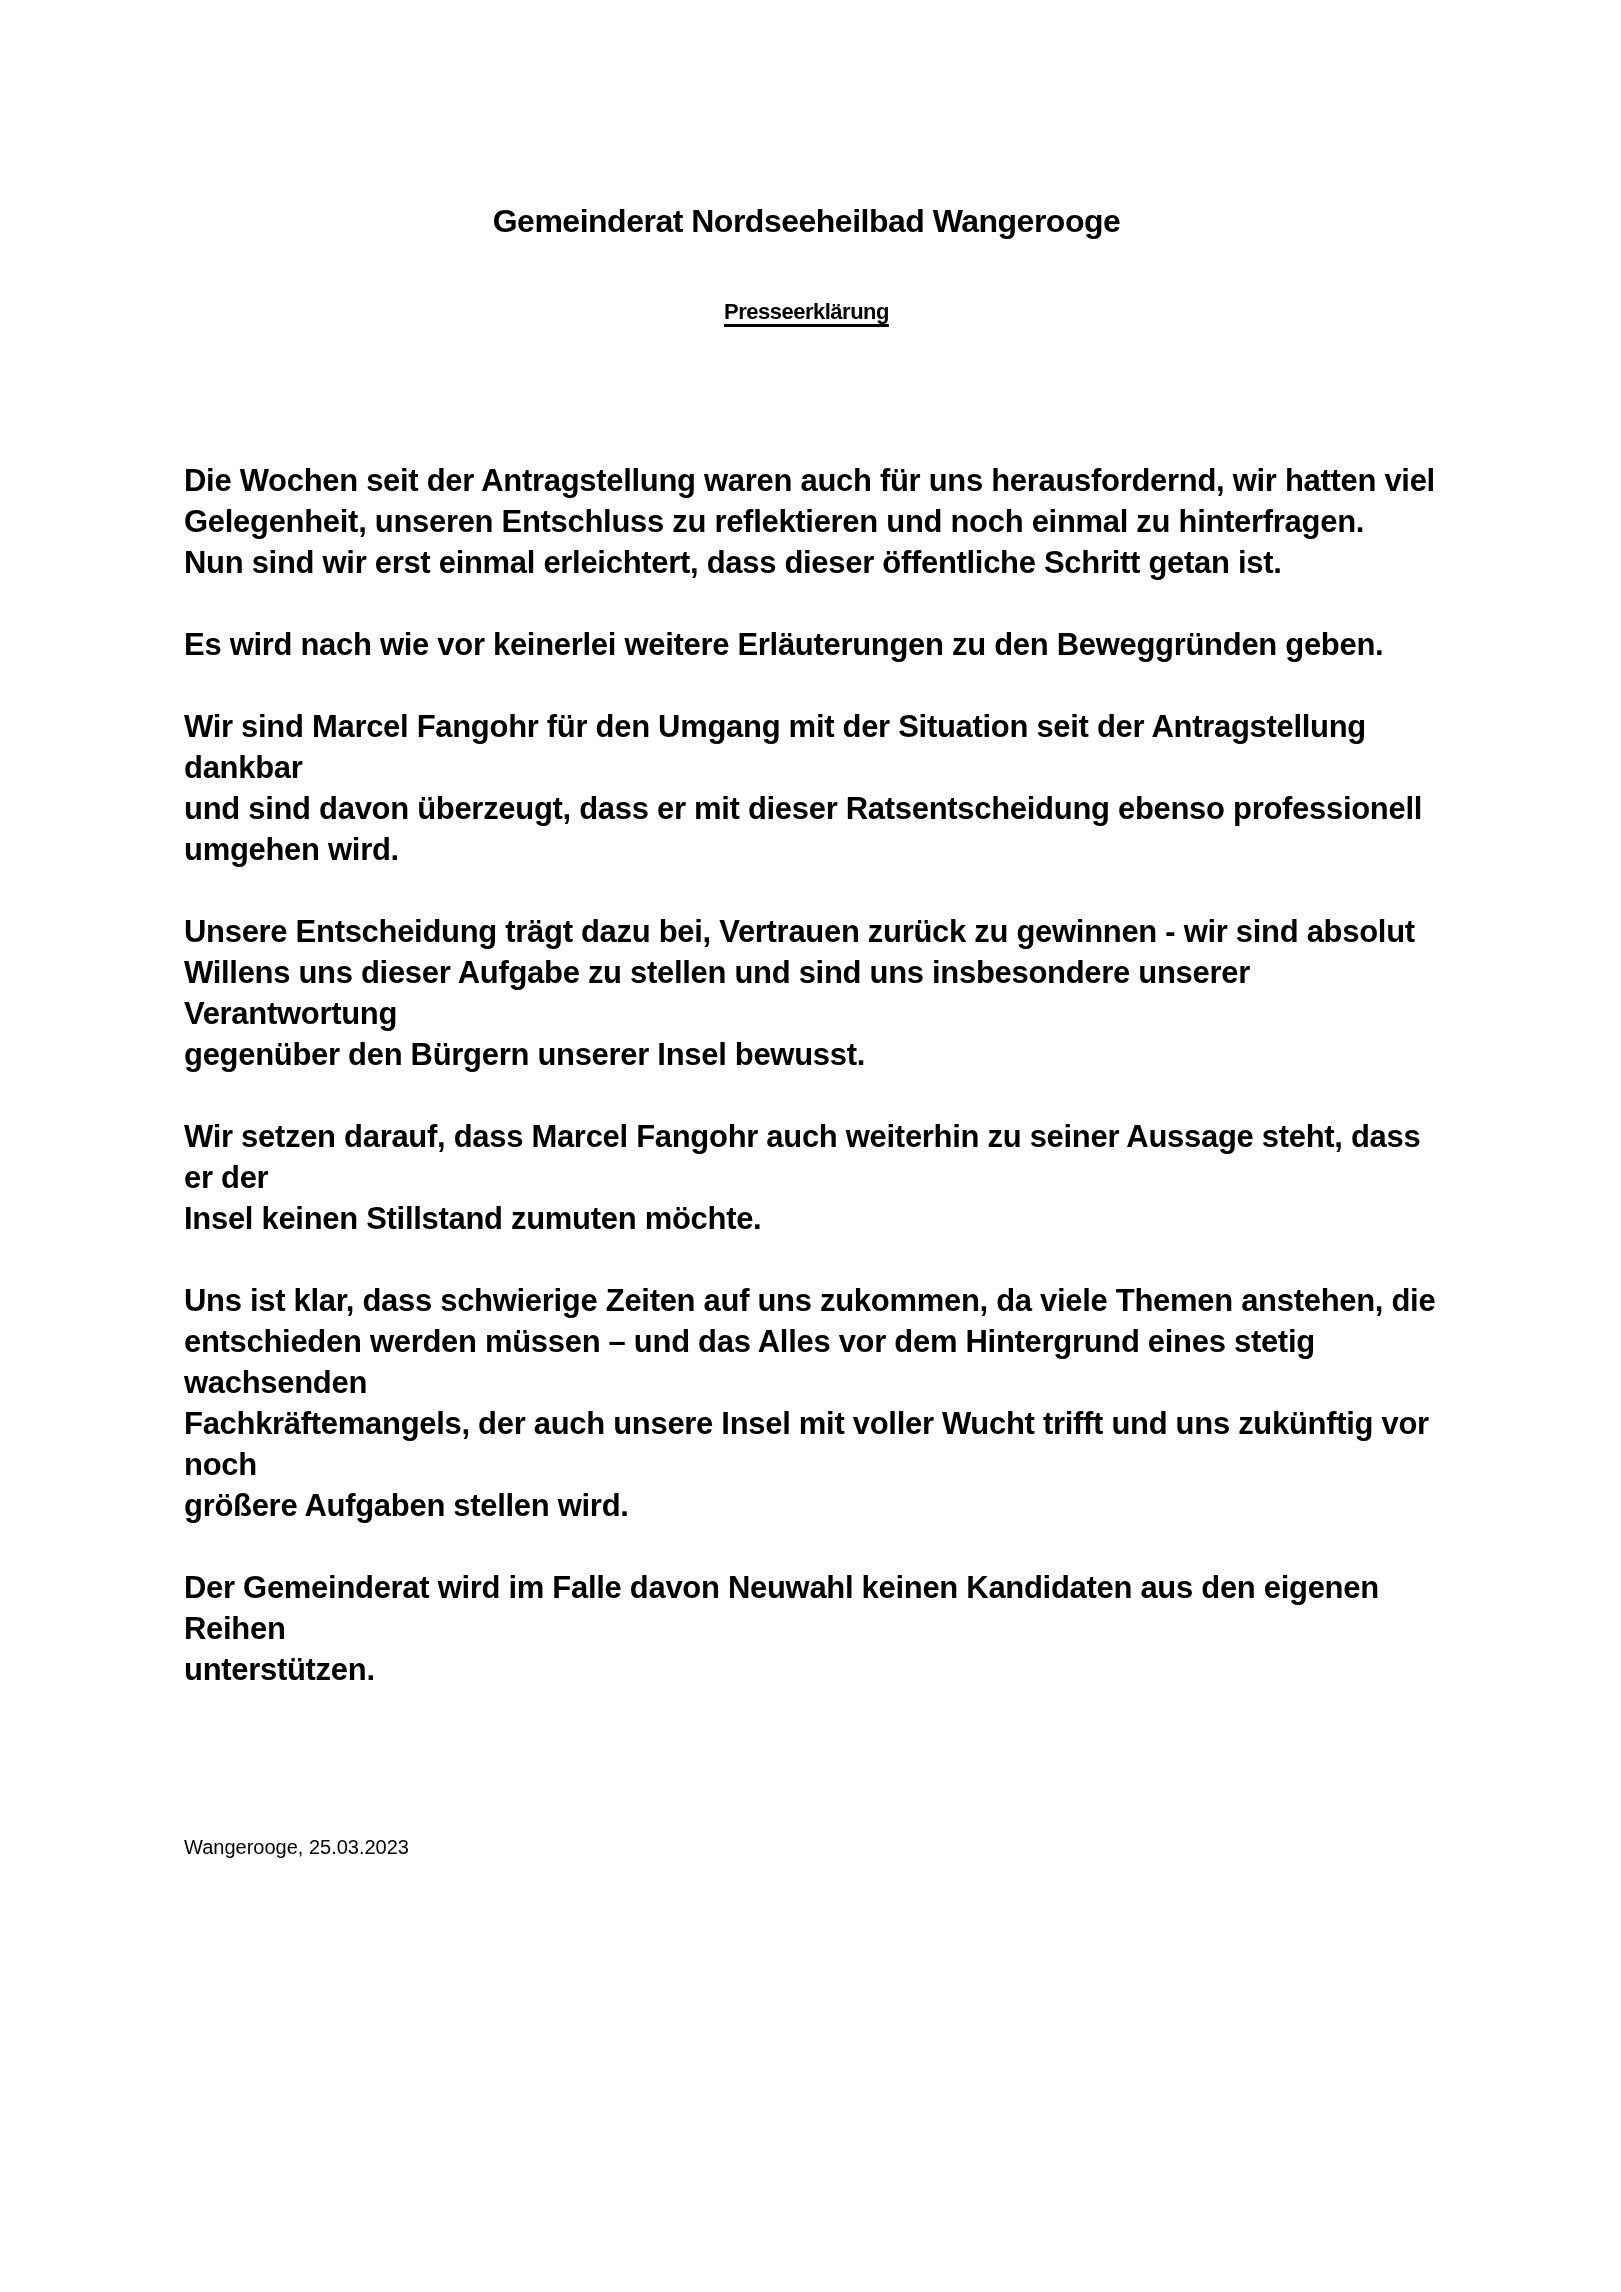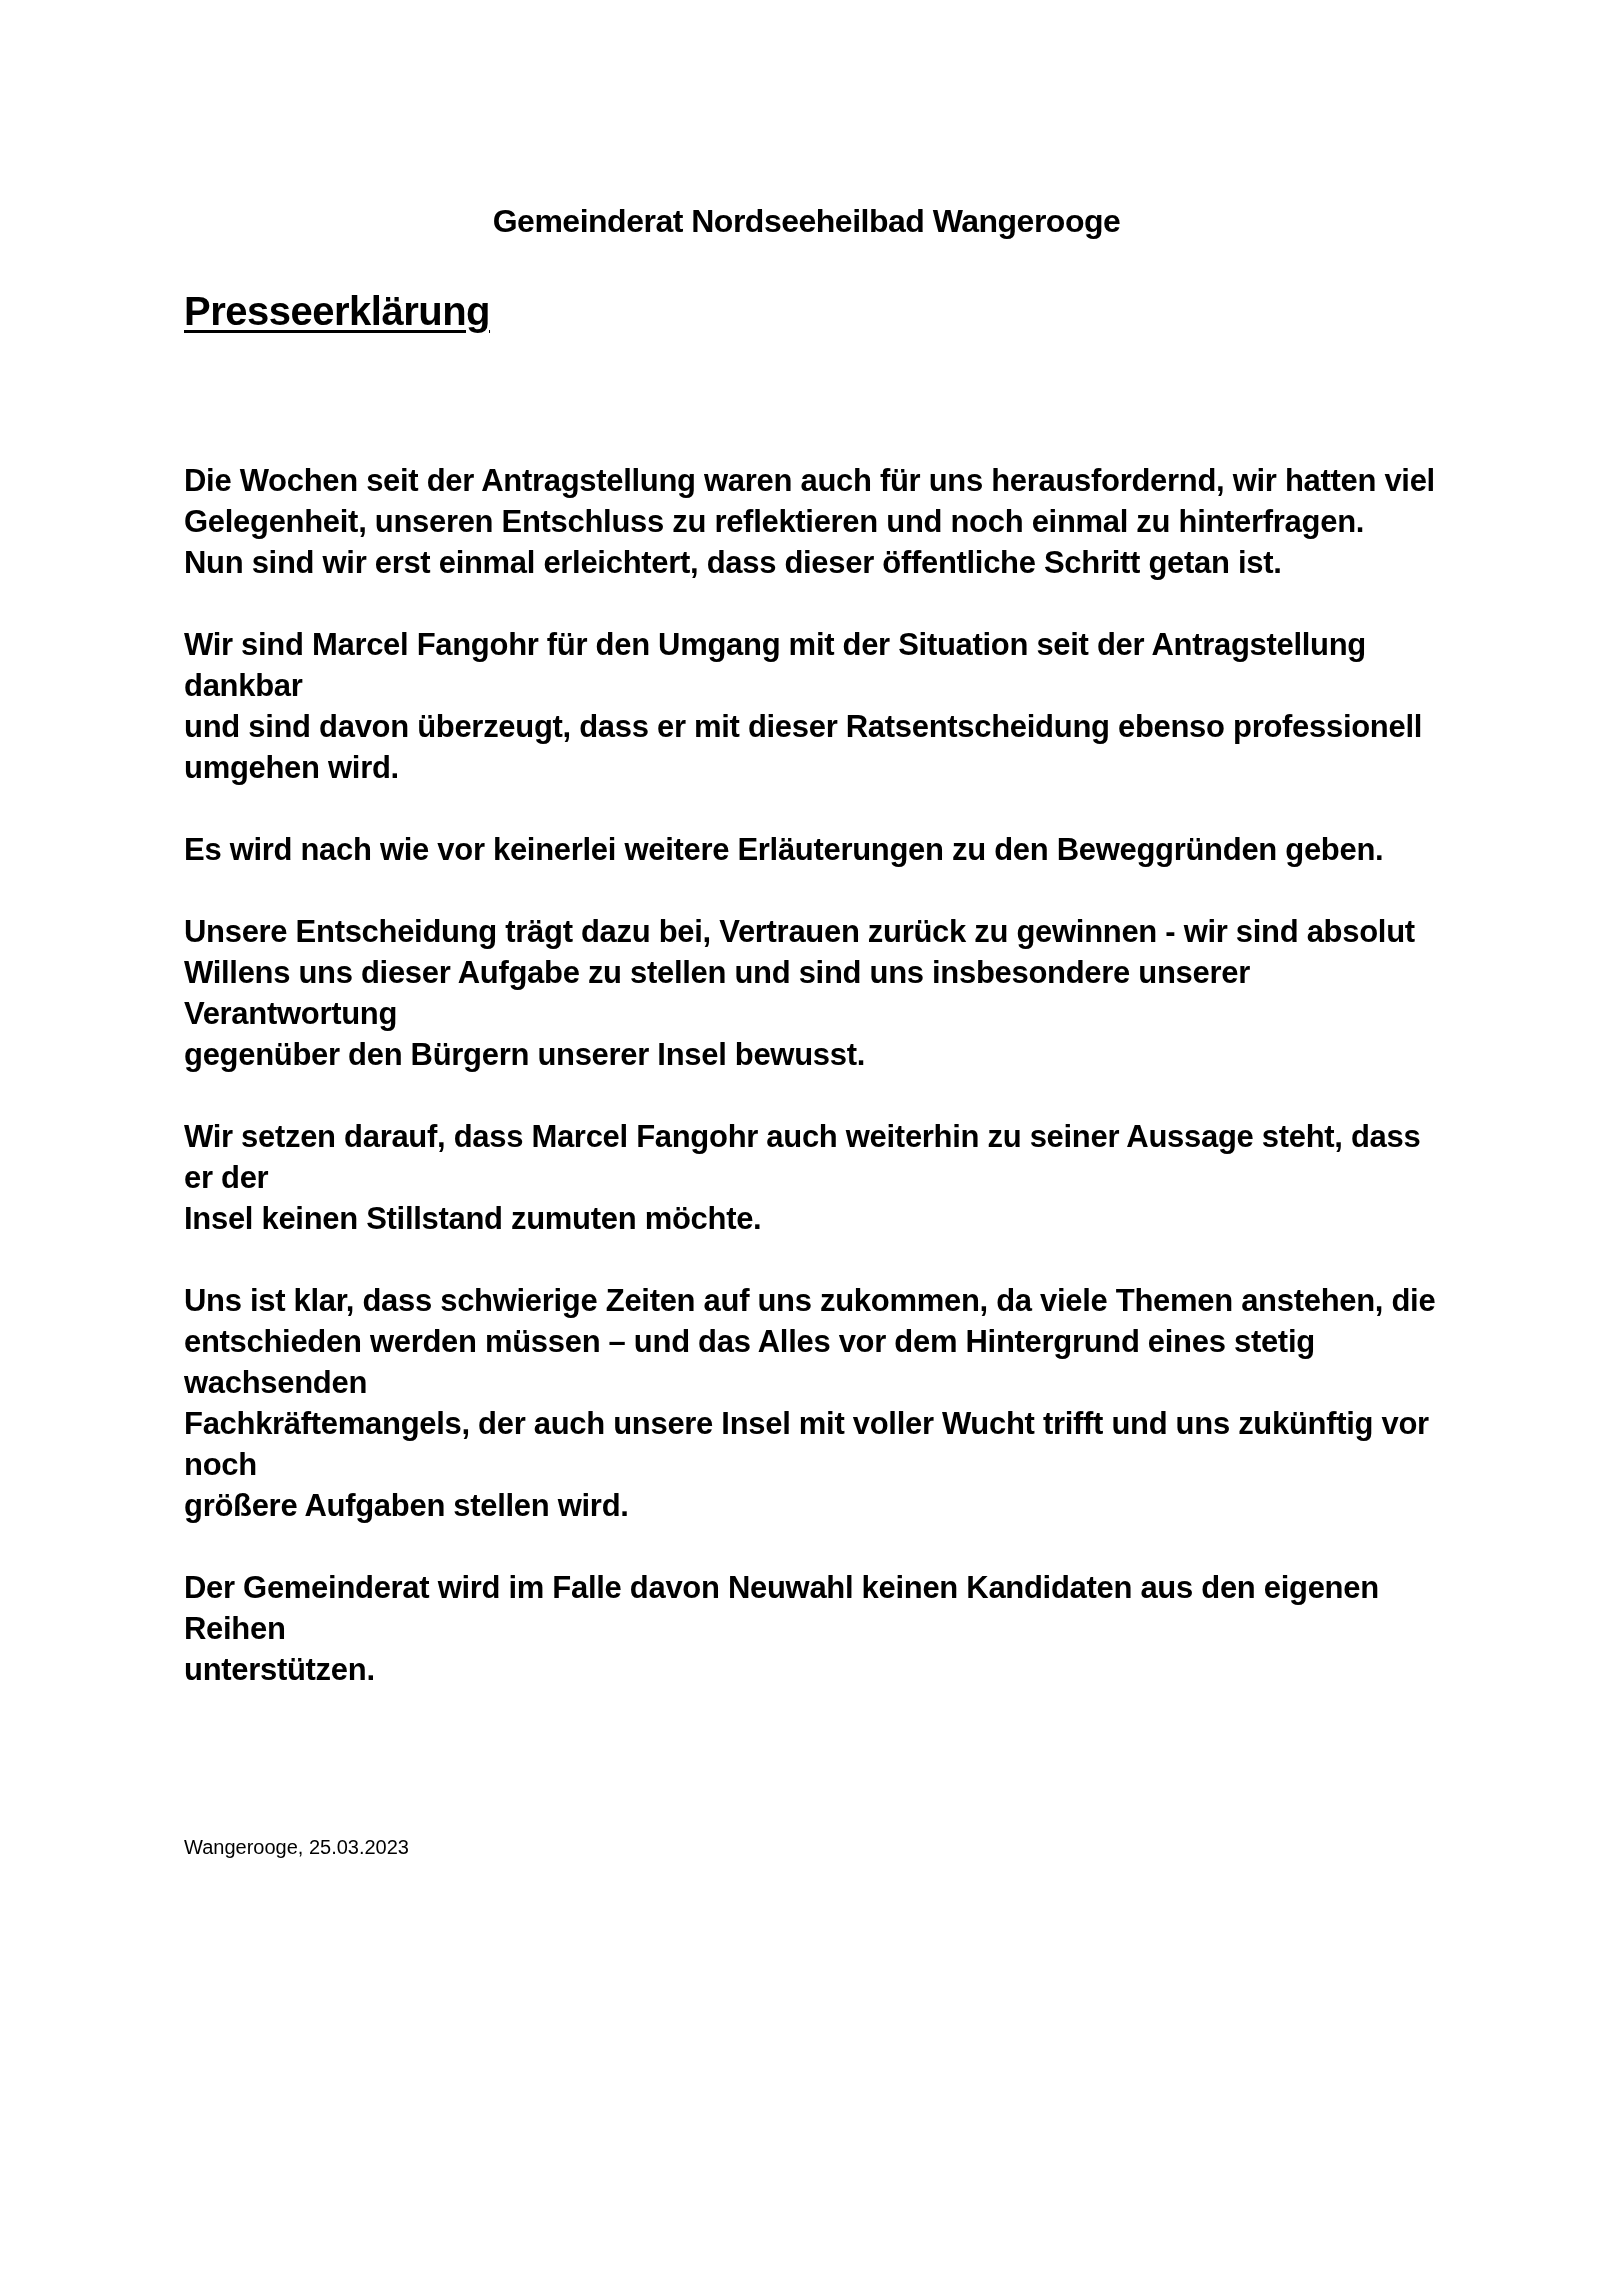--- a/index.html
+++ b/index.html
@@ -24,22 +24,22 @@
     width: 1245px;
     text-align: center;
     font-size: 32px;
     line-height: 41px;
     font-weight: 700;
     letter-spacing: -0.5px;
   }
   .doc-subtitle {
     margin: 49px 0 0 0;
     width: 1245px;
-    text-align: left;
-    font-size: 40px;
+    text-align: center;
+    font-size: 22px;
     line-height: 41px;
     font-weight: 700;
     text-decoration: underline;
     text-underline-offset: 4.9px;
     text-decoration-thickness: 2.9px;
     letter-spacing: -0.5px;
   }
   .doc-body {
     margin-top: 128px;
     width: 1264px;
@@ -66,25 +66,25 @@
   <h1 class="doc-title">Gemeinderat Nordseeheilbad Wangerooge</h1>
 
   <h2 class="doc-subtitle">Presseerklärung</h2>
 
   <div class="doc-body">
 
       <p>Die Wochen seit der Antragstellung waren auch für uns herausfordernd, wir hatten viel
 Gelegenheit, unseren Entschluss zu reflektieren und noch einmal zu hinterfragen.
 Nun sind wir erst einmal erleichtert, dass dieser öffentliche Schritt getan ist.</p>
 
+      <p>Es wird nach wie vor keinerlei weitere Erläuterungen zu den Beweggründen geben.</p>
+
       <p>Wir sind Marcel Fangohr für den Umgang mit der Situation seit der Antragstellung dankbar
 und sind davon überzeugt, dass er mit dieser Ratsentscheidung ebenso professionell
 umgehen wird.</p>
-
-      <p>Es wird nach wie vor keinerlei weitere Erläuterungen zu den Beweggründen geben.</p>
 
       <p>Unsere Entscheidung trägt dazu bei, Vertrauen zurück zu gewinnen - wir sind absolut
 Willens uns dieser Aufgabe zu stellen und sind uns insbesondere unserer Verantwortung
 gegenüber den Bürgern unserer Insel bewusst.</p>
 
       <p>Wir setzen darauf, dass Marcel Fangohr auch weiterhin zu seiner Aussage steht, dass er der
 Insel keinen Stillstand zumuten möchte.</p>
 
       <p>Uns ist klar, dass schwierige Zeiten auf uns zukommen, da viele Themen anstehen, die
 entschieden werden müssen – und das Alles vor dem Hintergrund eines stetig wachsenden

